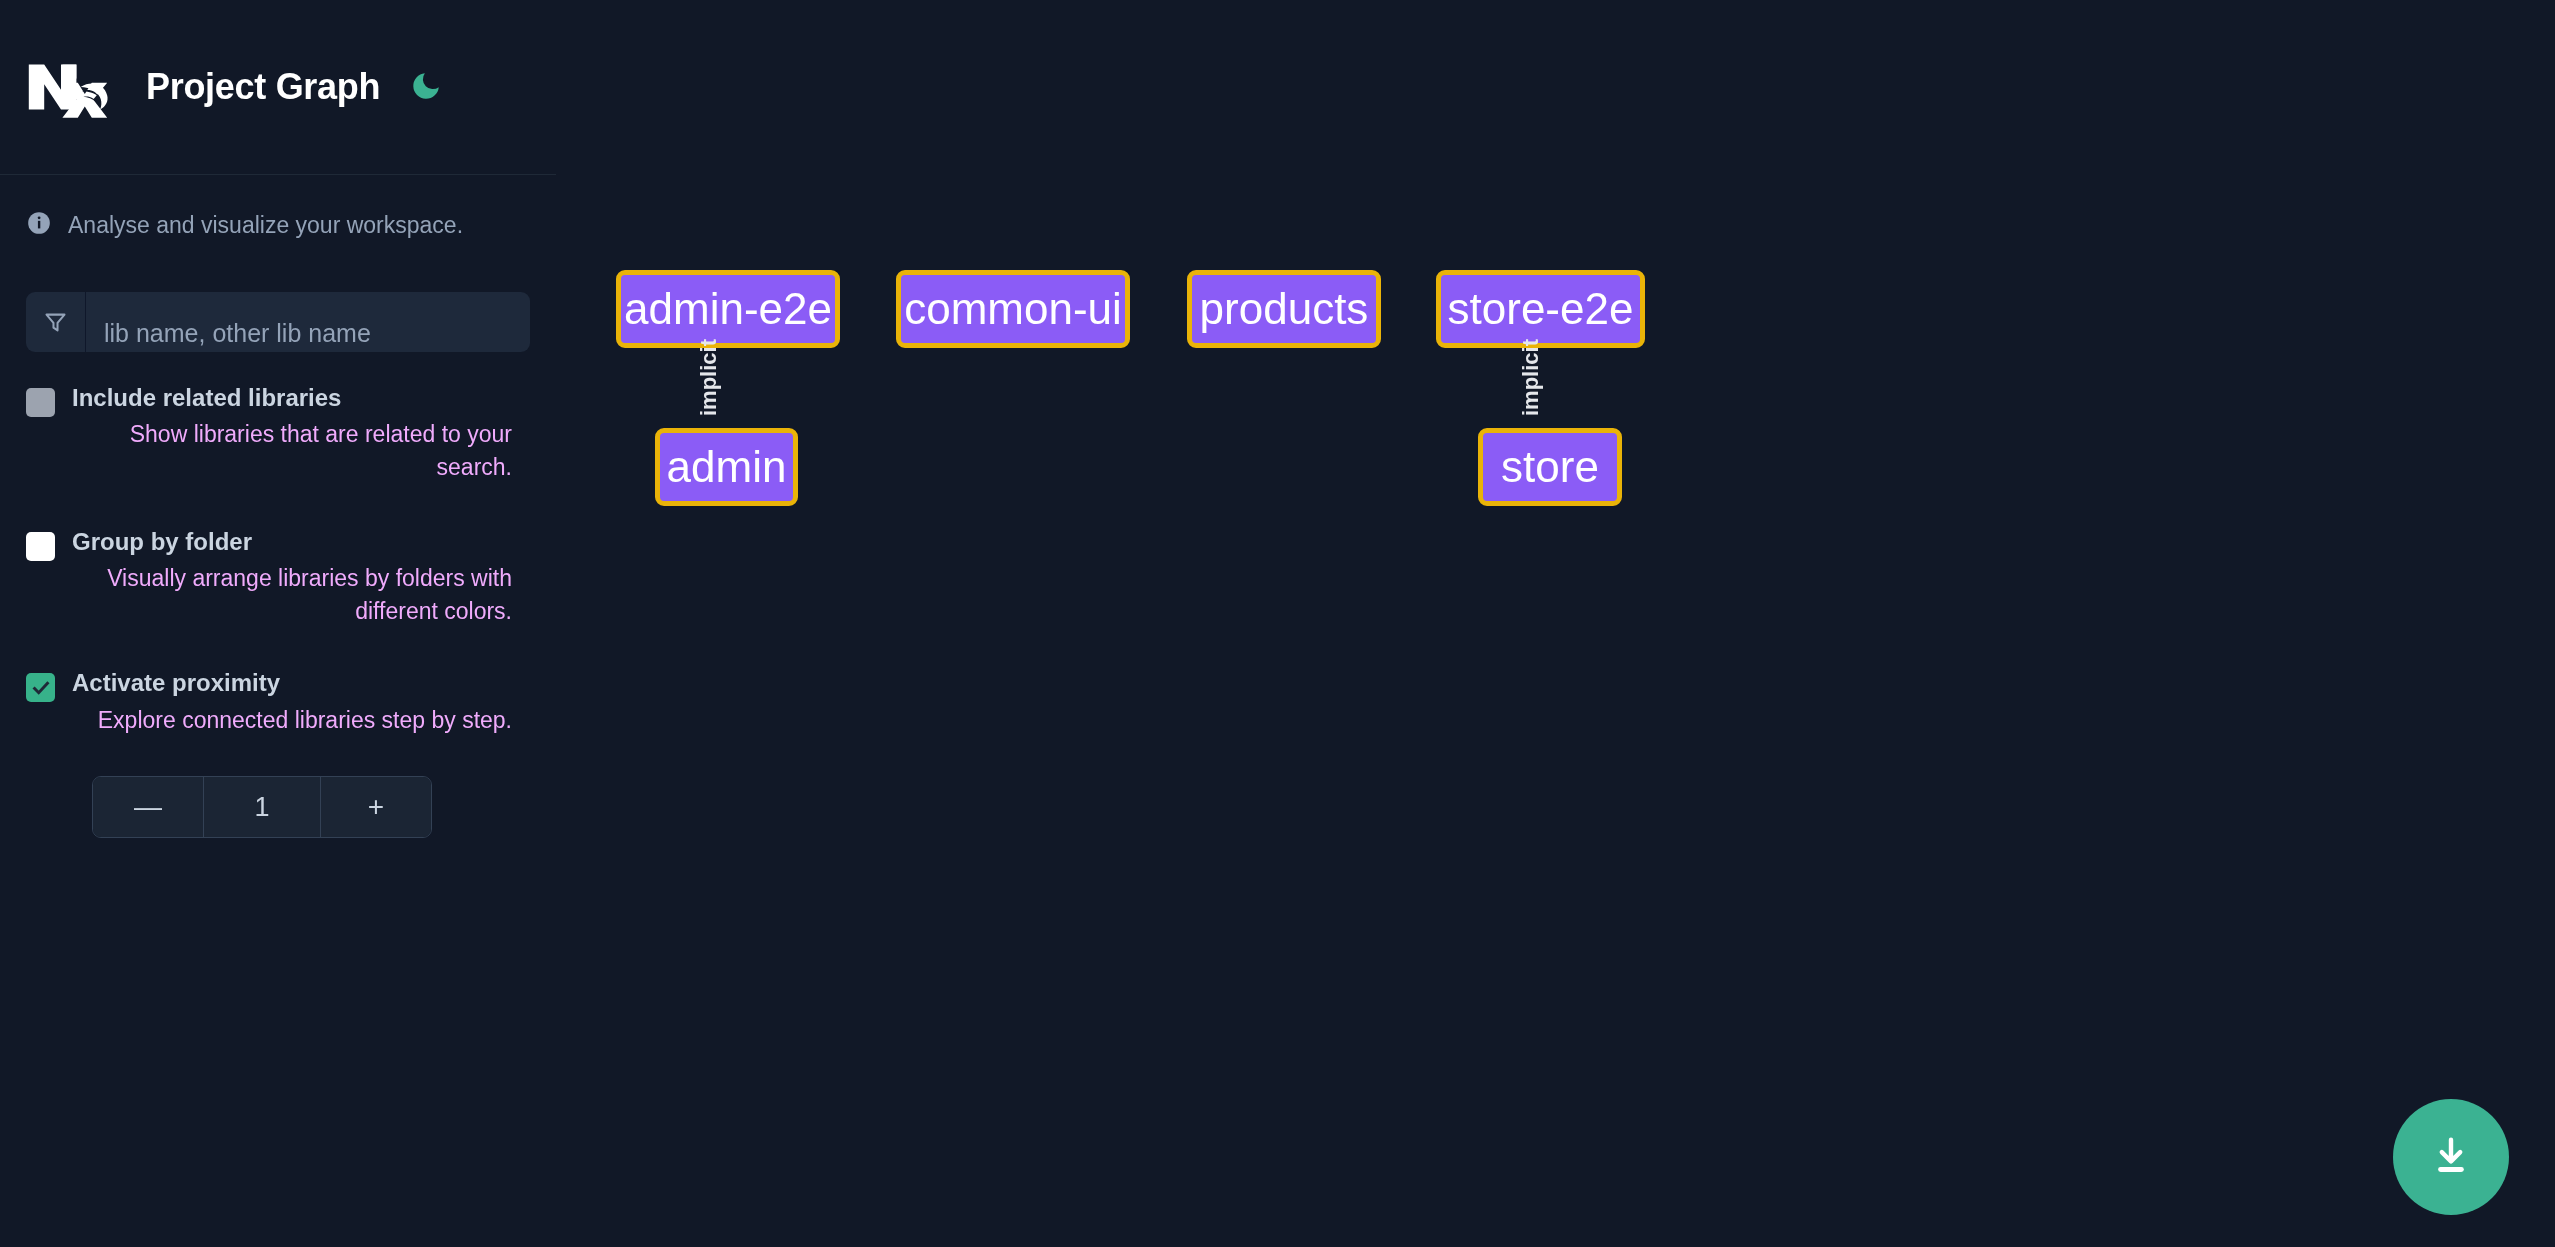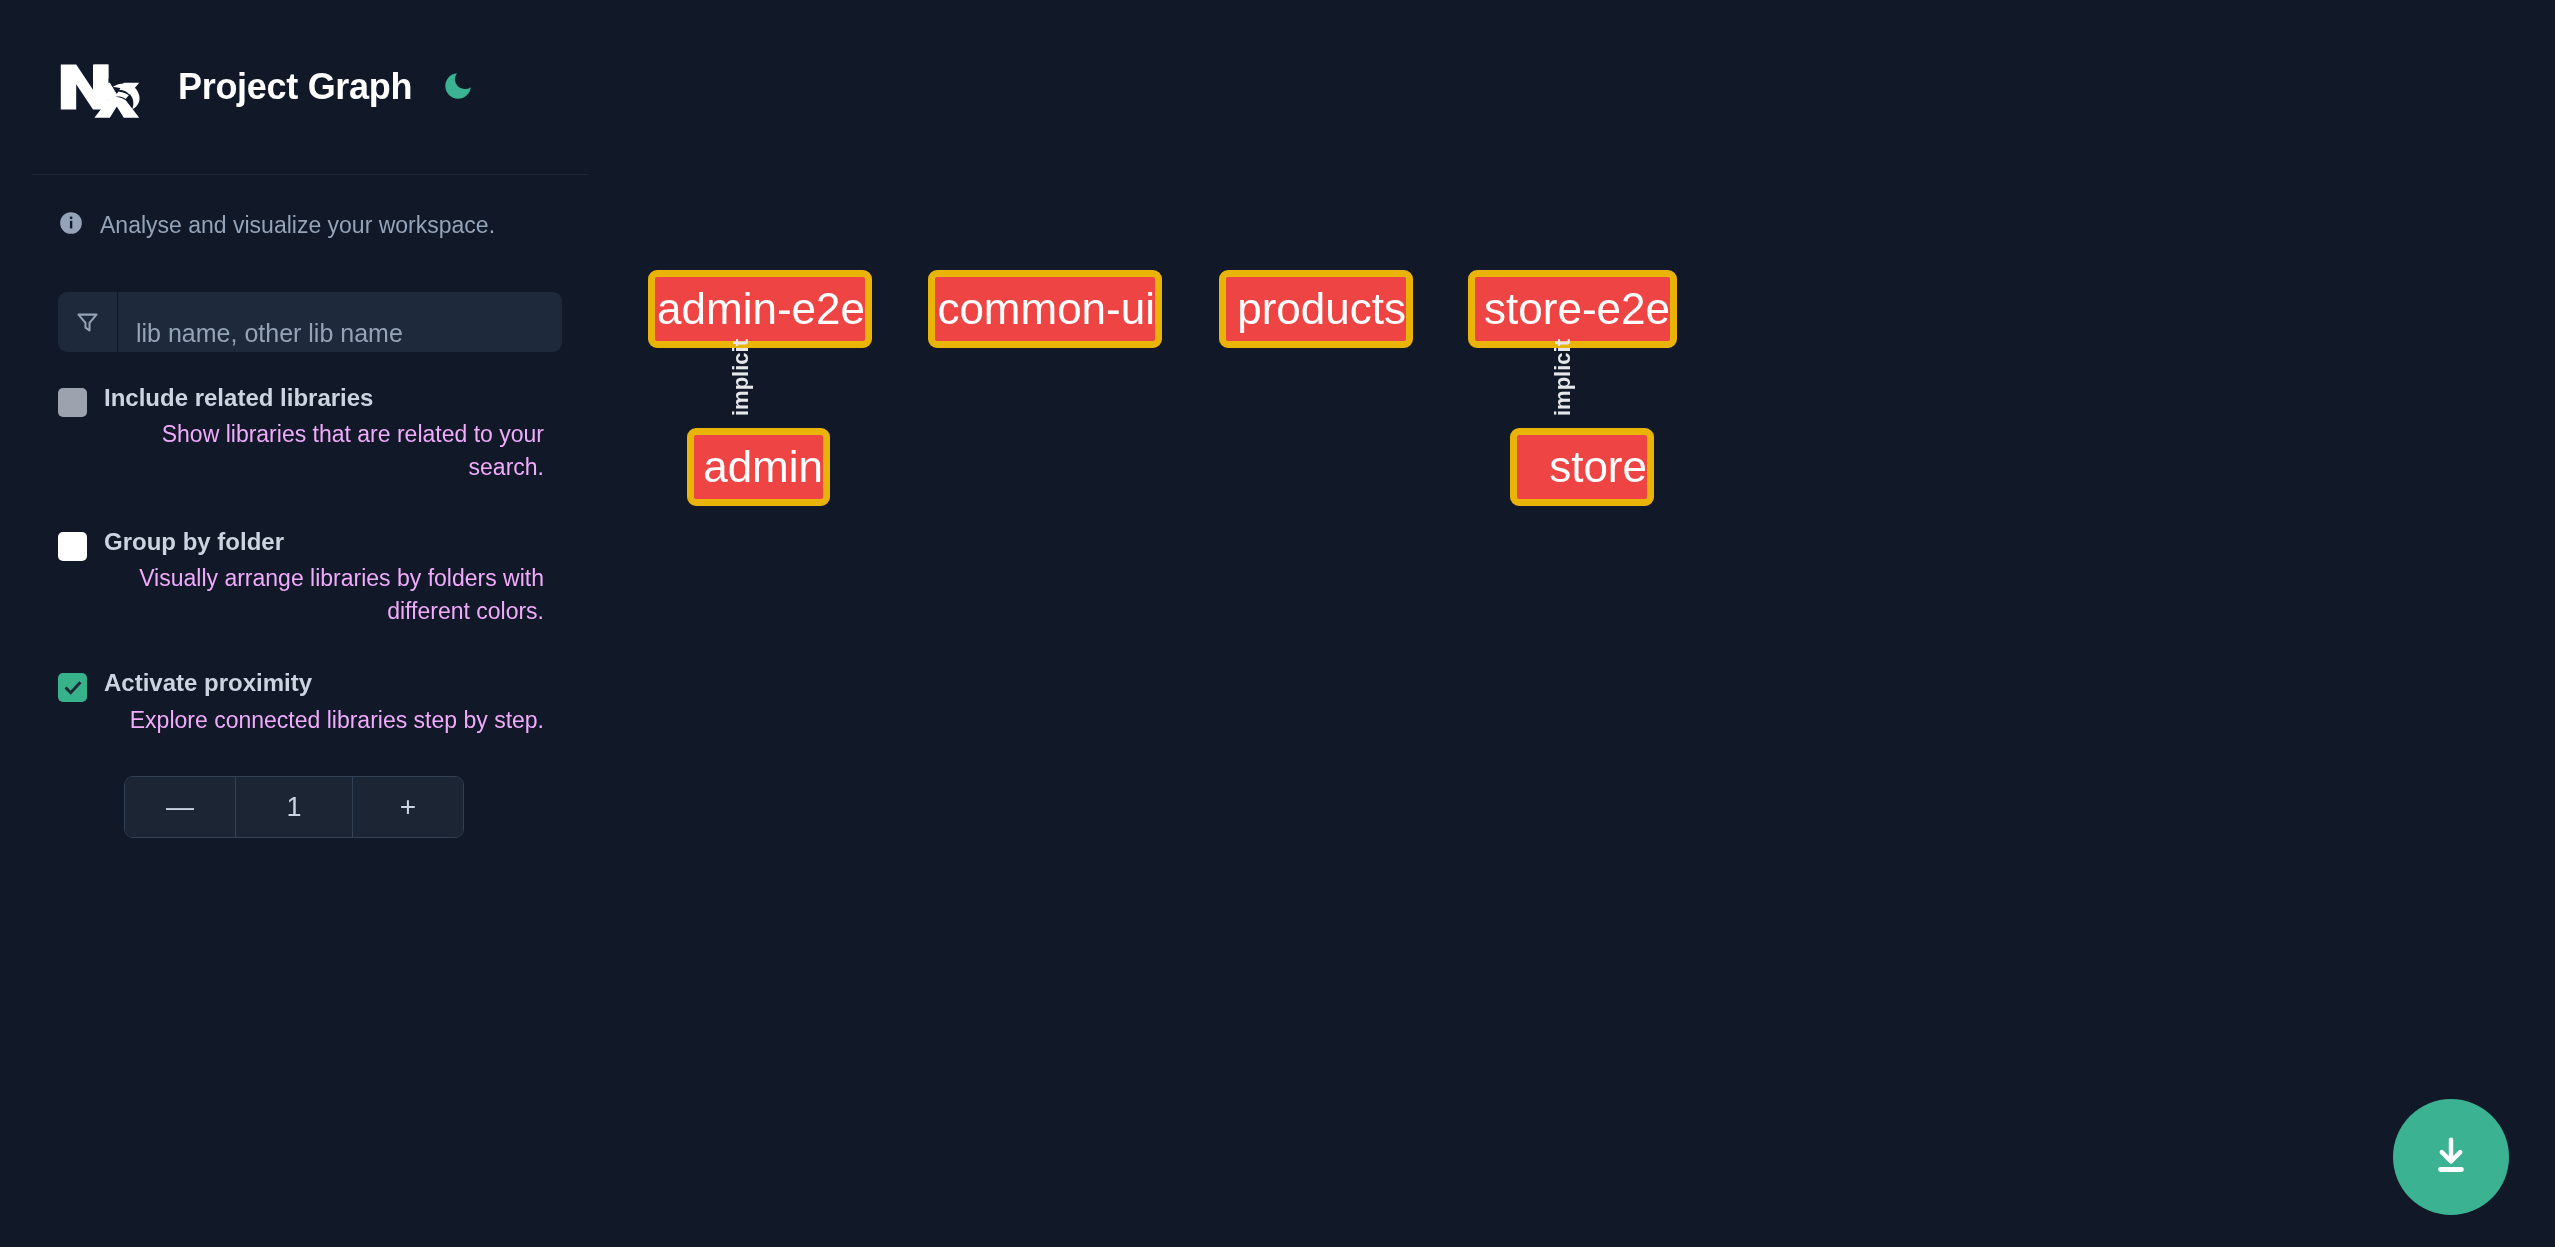--- a/index.html
+++ b/index.html
@@ -2,21 +2,21 @@
 <html><head>
 <meta charset="utf-8">
 <style>
   * { box-sizing: border-box; margin: 0; padding: 0; }
   html, body {
     width: 2555px; height: 1247px;
     background: #111827;
     font-family: "Liberation Sans", sans-serif;
     overflow: hidden;
   }
-  #app { position: relative; width: 2555px; height: 1247px; display: flex; padding-left: 32px; }
+  #app { position: relative; width: 2555px; height: 1247px; display: flex; }
 
   
   #sidebar {
     position: relative;
     width: 556px; height: 1247px;
     background: #111827;
     flex: 0 0 556px;
     overflow: hidden;
   }
   .sb-header {
@@ -115,24 +115,24 @@
     font-family: "Liberation Sans", sans-serif;
     border: none;
   }
   .step-seg.side { flex: 0 0 110px; }
   .step-seg.mid { flex: 1; border-left: 1px solid #334155; border-right: 1px solid #334155; cursor: default; font-size: 27px; }
 
   
   #canvas { position: relative; flex: 1; height: 1247px; background: #111827; overflow: hidden; }
   .node {
     position: absolute;
-    background: #ef4444;
-    border: 7px solid #eab308;
+    background: #8b5cf6;
+    border: 5px solid #eab308;
     border-radius: 9px;
-    display: flex; align-items: center; justify-content: flex-end;
+    display: flex; align-items: center; justify-content: center;
     color: #ffffff; font-size: 44px;
     font-family: "Liberation Sans", sans-serif;
     cursor: pointer;
     white-space: nowrap;
   }
   #edges { position: absolute; inset: 0; pointer-events: none; }
   .edge-label {
     position: absolute;
     color: #e5e7eb; font-size: 22px; font-weight: 700;
     transform: rotate(-90deg); transform-origin: left top;

